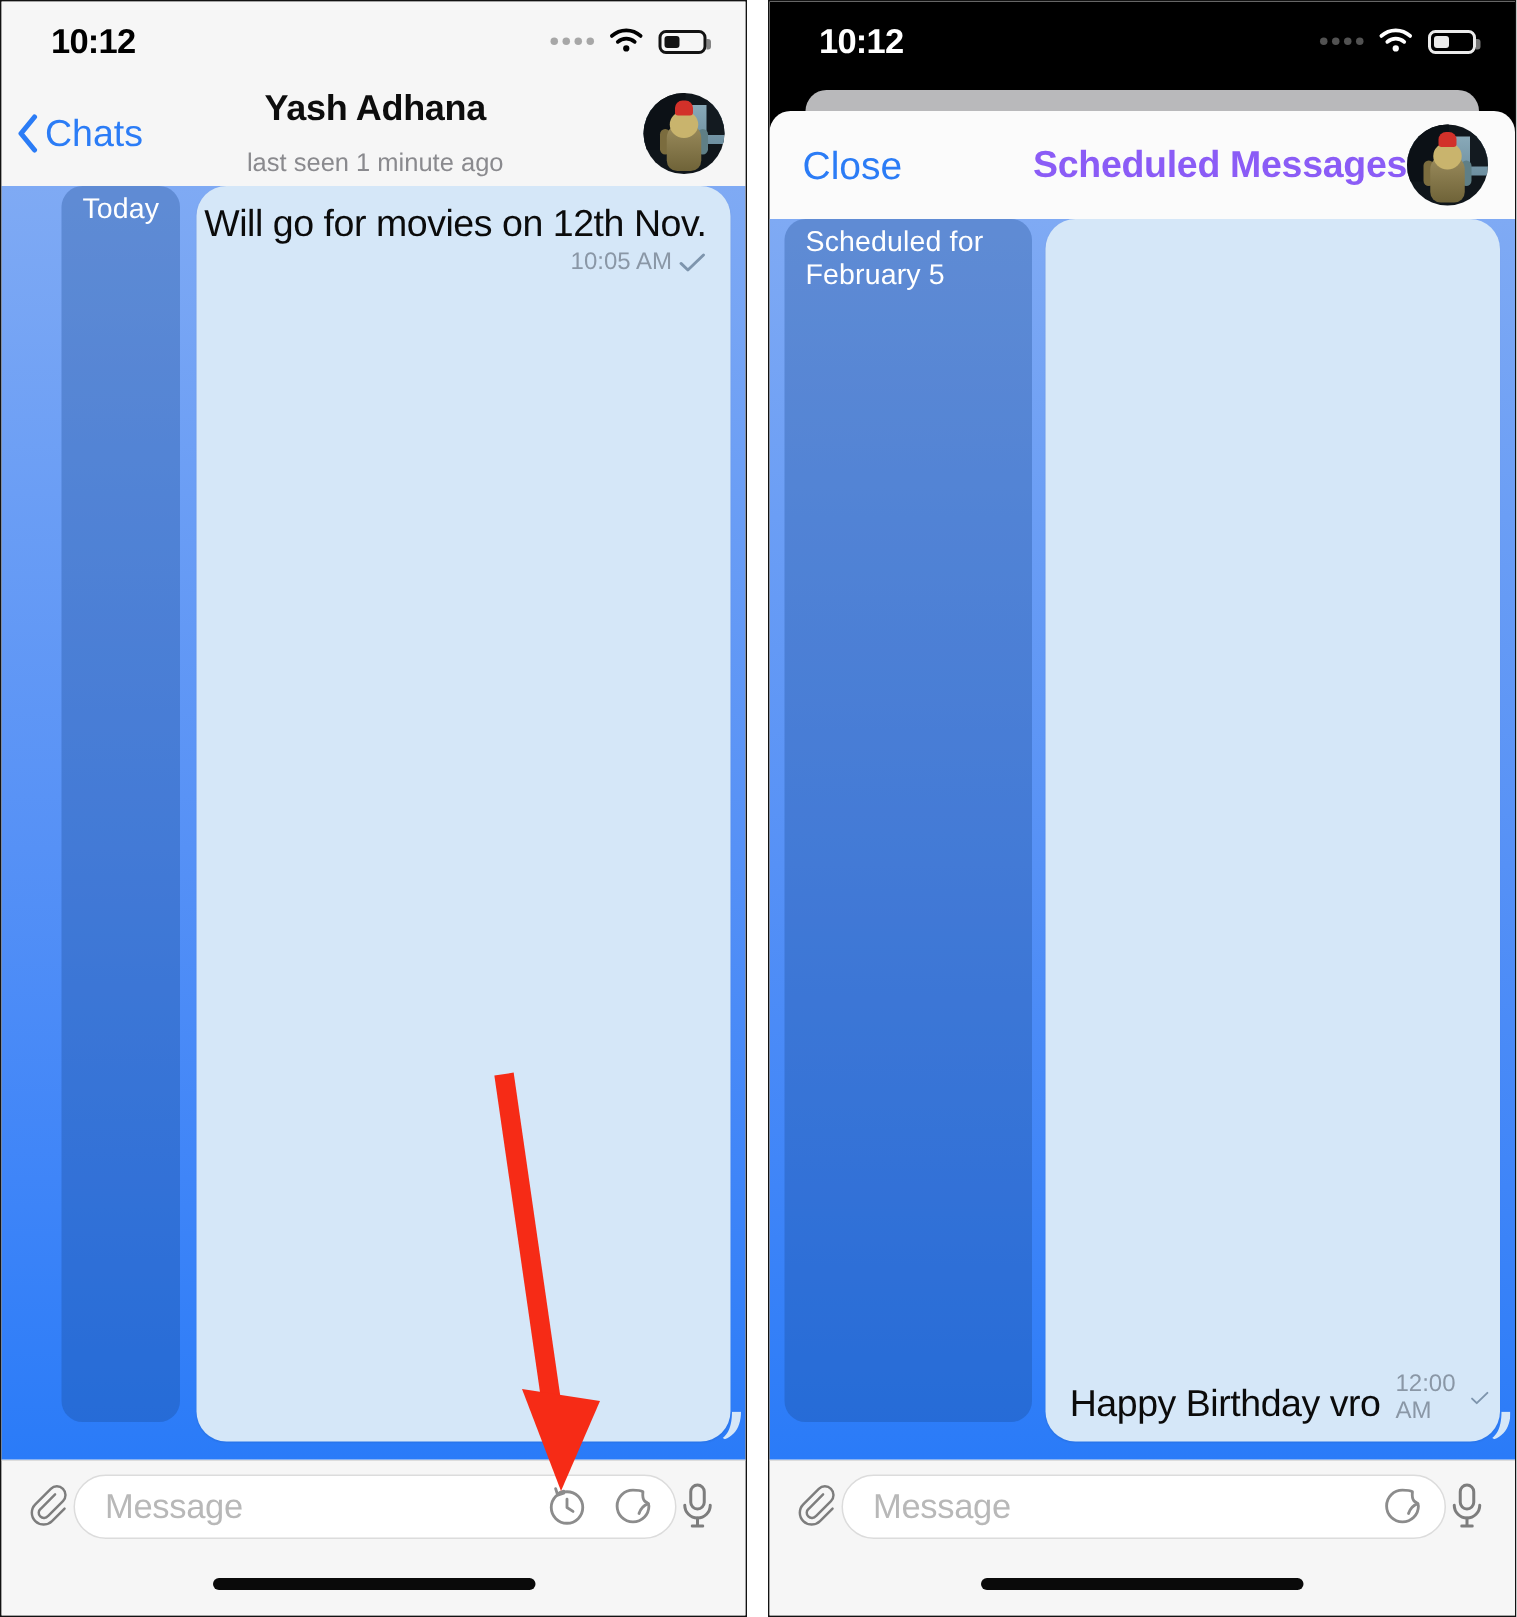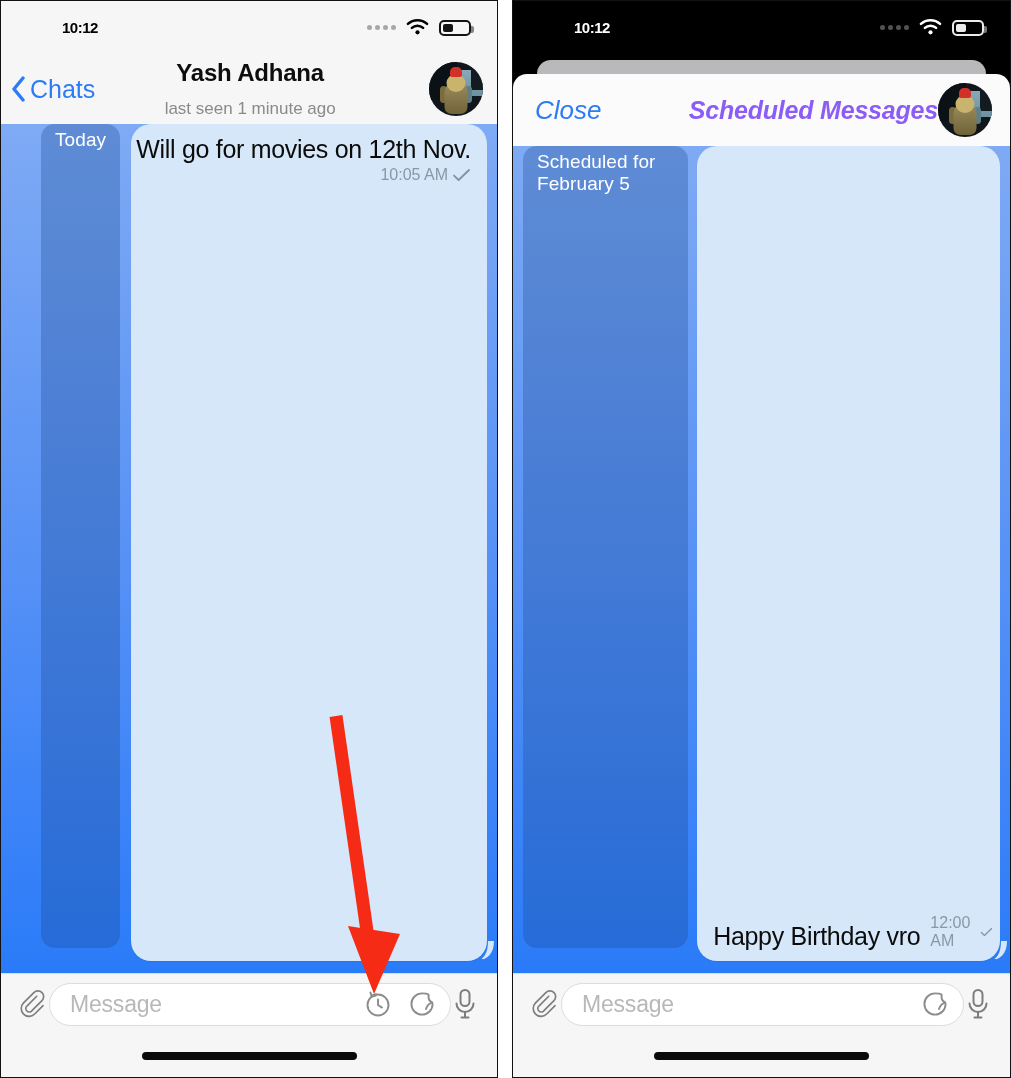--- a/index.html
+++ b/index.html
@@ -36,24 +36,23 @@
     display: flex;
     align-items: center;
     justify-content: space-between;
     padding: 0 26px 0 33px;
     position: relative;
     z-index: 5;
   }
   .statusbar.lightbg { background: #f6f6f6; color: #000; }
   .statusbar.darkbg  { background: #000000; color: #fff; }
   .sb-time {
-    font-size: 15px;
+    font-size: 23px;
     font-weight: bold;
     letter-spacing: -0.5px;
-    margin-left: 28px;
   }
   .sb-right { display: flex; align-items: center; gap: 9px; }
   .sb-dots { display: flex; gap: 3px; align-items: center; }
   .sb-dots i {
     display: block; width: 5px; height: 5px; border-radius: 50%;
     background: currentColor; opacity: .32;
   }
   .sb-wifi { width: 25px; height: 19px; display:block; }
   .sb-batt {
     width: 32px; height: 16px; border: 2px solid currentColor;
@@ -136,21 +135,20 @@
   .sheet-behind {
     position: absolute; left: 24px; right: 24px; top: 6px; height: 40px;
     background: #b9b9bb; border-radius: 14px 14px 0 0;
   }
   .sheet-top {
     position: absolute; left: 0; right: 0; top: 20px; bottom: 0;
     background: #fbfbfb;
     border-radius: 14px 14px 0 0;
     display: flex; align-items: center;
     padding: 0 18px 0 22px;
-    font-style: italic;
   }
   .sheet-close { color: #2b7cf6; font-size: 26px; cursor: pointer; flex:0 0 auto; }
   .sheet-title {
     flex: 1 1 auto; text-align: right;
     font-size: 25px; font-weight: bold; color: #8b5cf6;
     margin-left: -10px; letter-spacing: -.2px;
   }
 
   
   .chat {

